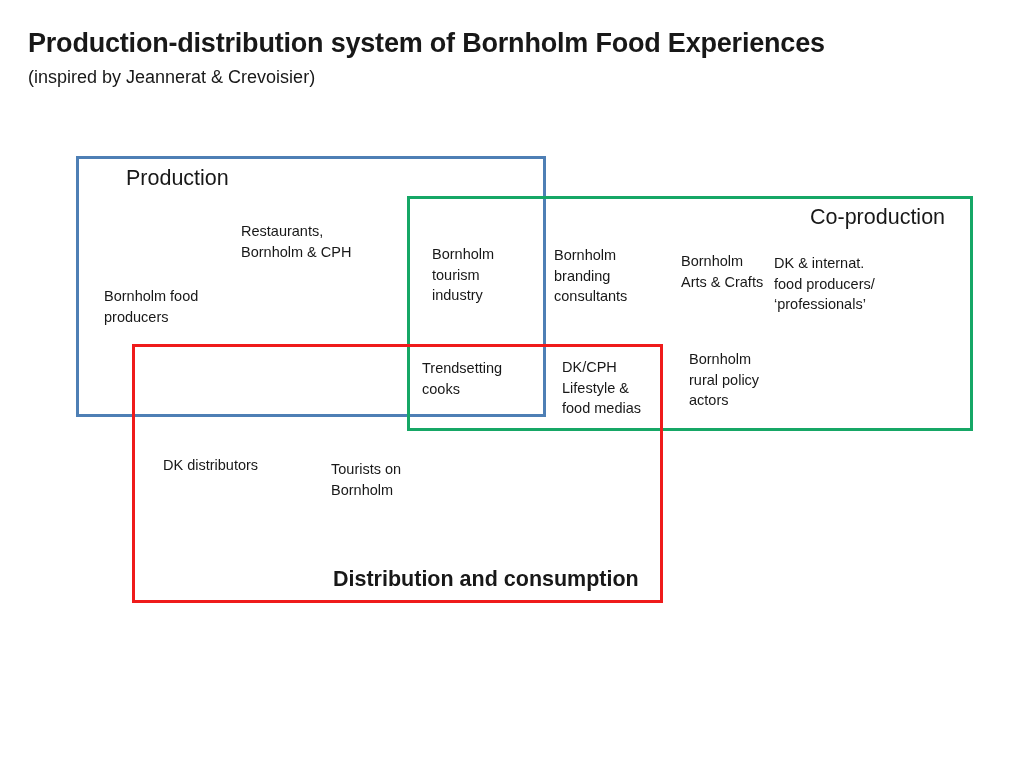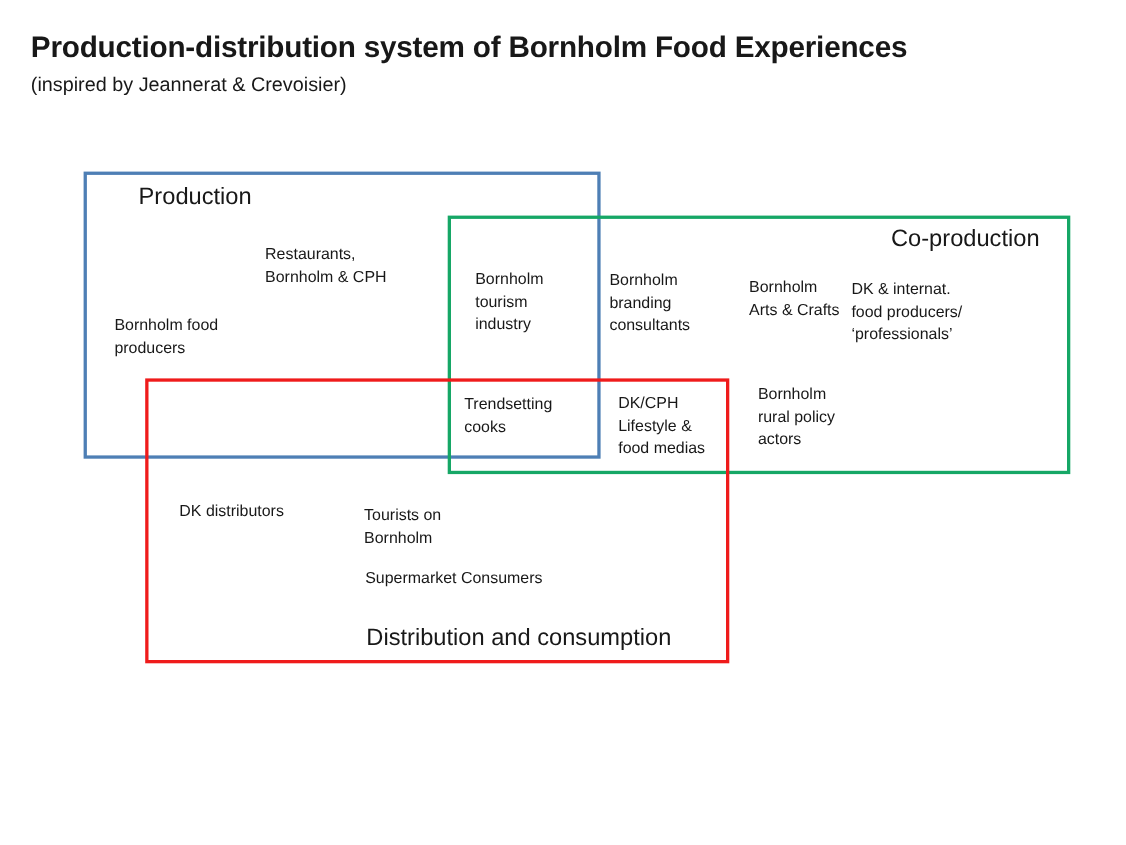--- a/index.html
+++ b/index.html
@@ -73,21 +73,21 @@
   .region-title {
     position: absolute;
     font-size: 21.5px;
     font-weight: normal;
     line-height: 1.15;
     white-space: nowrap;
     z-index: 6;
   }
   #label-production  { left: 85px;  top: 166px; margin-left: 41px; }
   #label-coproduction{ left: 810px; top: 205px; }
-  #label-distribution{ left: 333px; top: 567px; }
+  #label-distribution{ left: 333px; top: 567px; font-weight: bold; }
 
   
   .node {
     position: absolute;
     font-size: 14.5px;
     line-height: 1.42;
     white-space: pre-line;
     z-index: 6;
   }
 
@@ -143,15 +143,14 @@
 cooks</div>
   <div class="node" id="node-dkcph-lifestyle">DK/CPH
 Lifestyle &amp;
 food medias</div>
   <div class="node" id="node-rural-policy">Bornholm
 rural policy
 actors</div>
   <div class="node" id="node-dk-distributors">DK distributors</div>
   <div class="node" id="node-tourists">Tourists on
 Bornholm</div>
-  <div class="node" id="node-supermkt-consumers">Supermarket Consumers</div>
 
 </div>
 
 </body></html>

